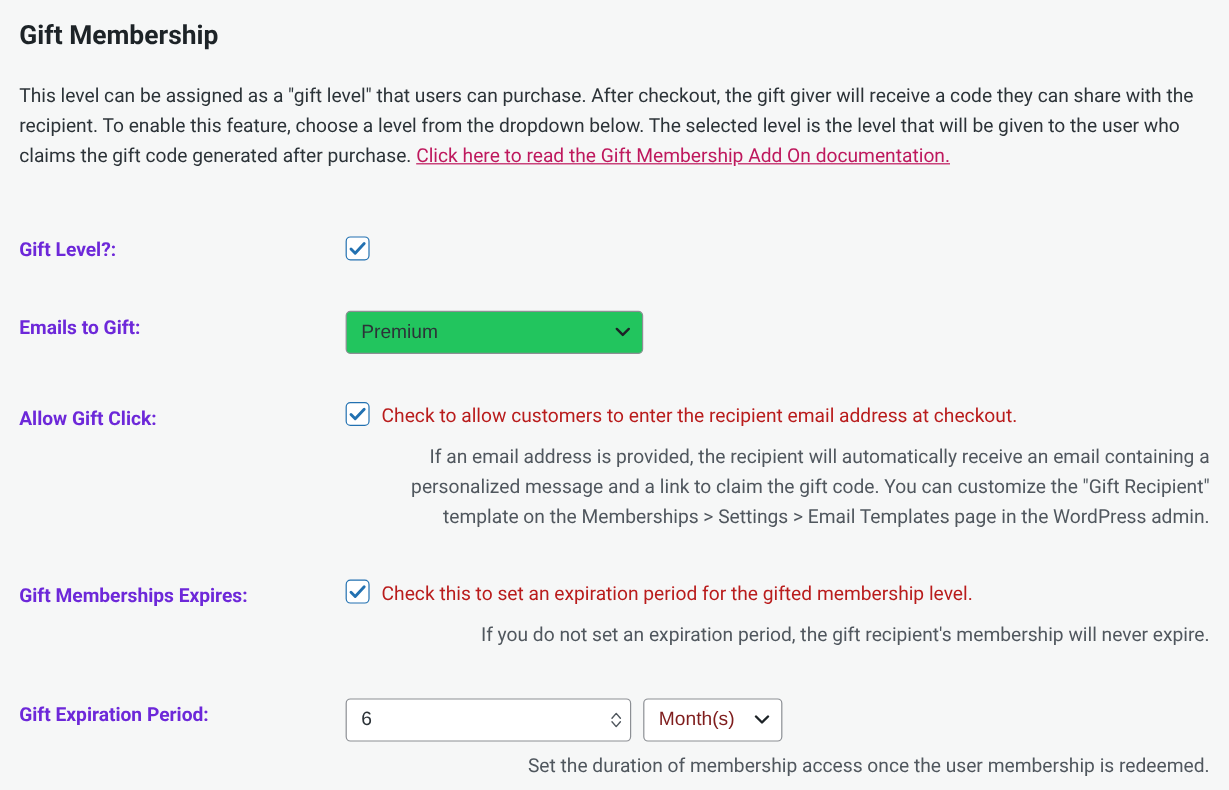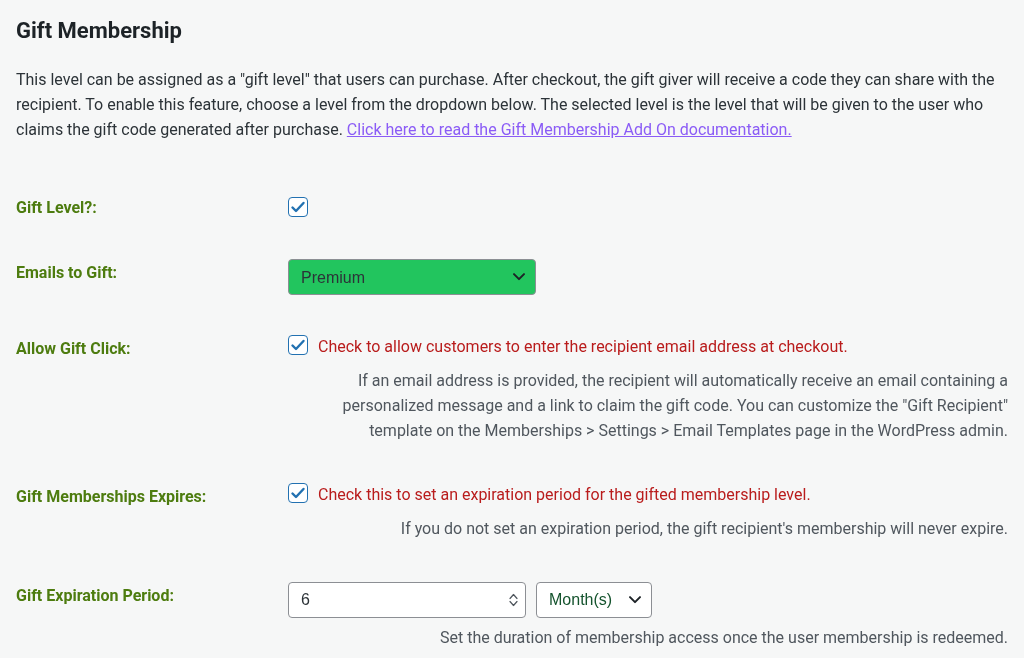--- a/index.html
+++ b/index.html
@@ -22,35 +22,35 @@
       margin-bottom: 25px;
     }
     p.section-desc {
       font-size: 16px;
       line-height: 1.55;
       color: #2c3338;
       margin-bottom: 34px;
       max-width: 1000px;
     }
     a.doc-link {
-      color: #8b5cf6;
+      color: #be185d;
       text-decoration: underline;
     }
     table.form-table {
       width: 100%;
       border-collapse: collapse;
     }
     table.form-table tr {
       vertical-align: top;
     }
     table.form-table th {
       text-align: left;
       font-weight: 700;
       font-size: 16px;
-      color: #4d7c0f;
+      color: #6d28d9;
       width: 272px;
       padding: 22px 10px 22px 0;
       vertical-align: top;
     }
     table.form-table td {
       padding: 18px 0 22px 0;
       vertical-align: top;
       font-size: 16px;
       line-height: 1.55;
       color: #3c434a;
@@ -152,21 +152,21 @@
       display: block;
     }
     select.unit-select {
       appearance: none;
       -webkit-appearance: none;
       background: #fff;
       border: 1px solid #8c8f94;
       border-radius: 4px;
       padding: 6px 32px 6px 12px;
       font-size: 16px;
-      color: #14532d;
+      color: #7f1d1d;
       height: 36px;
       width: 116px;
       cursor: pointer;
     }
     .inline-controls {
       display: flex;
       align-items: center;
     }
   </style>
 </head>

